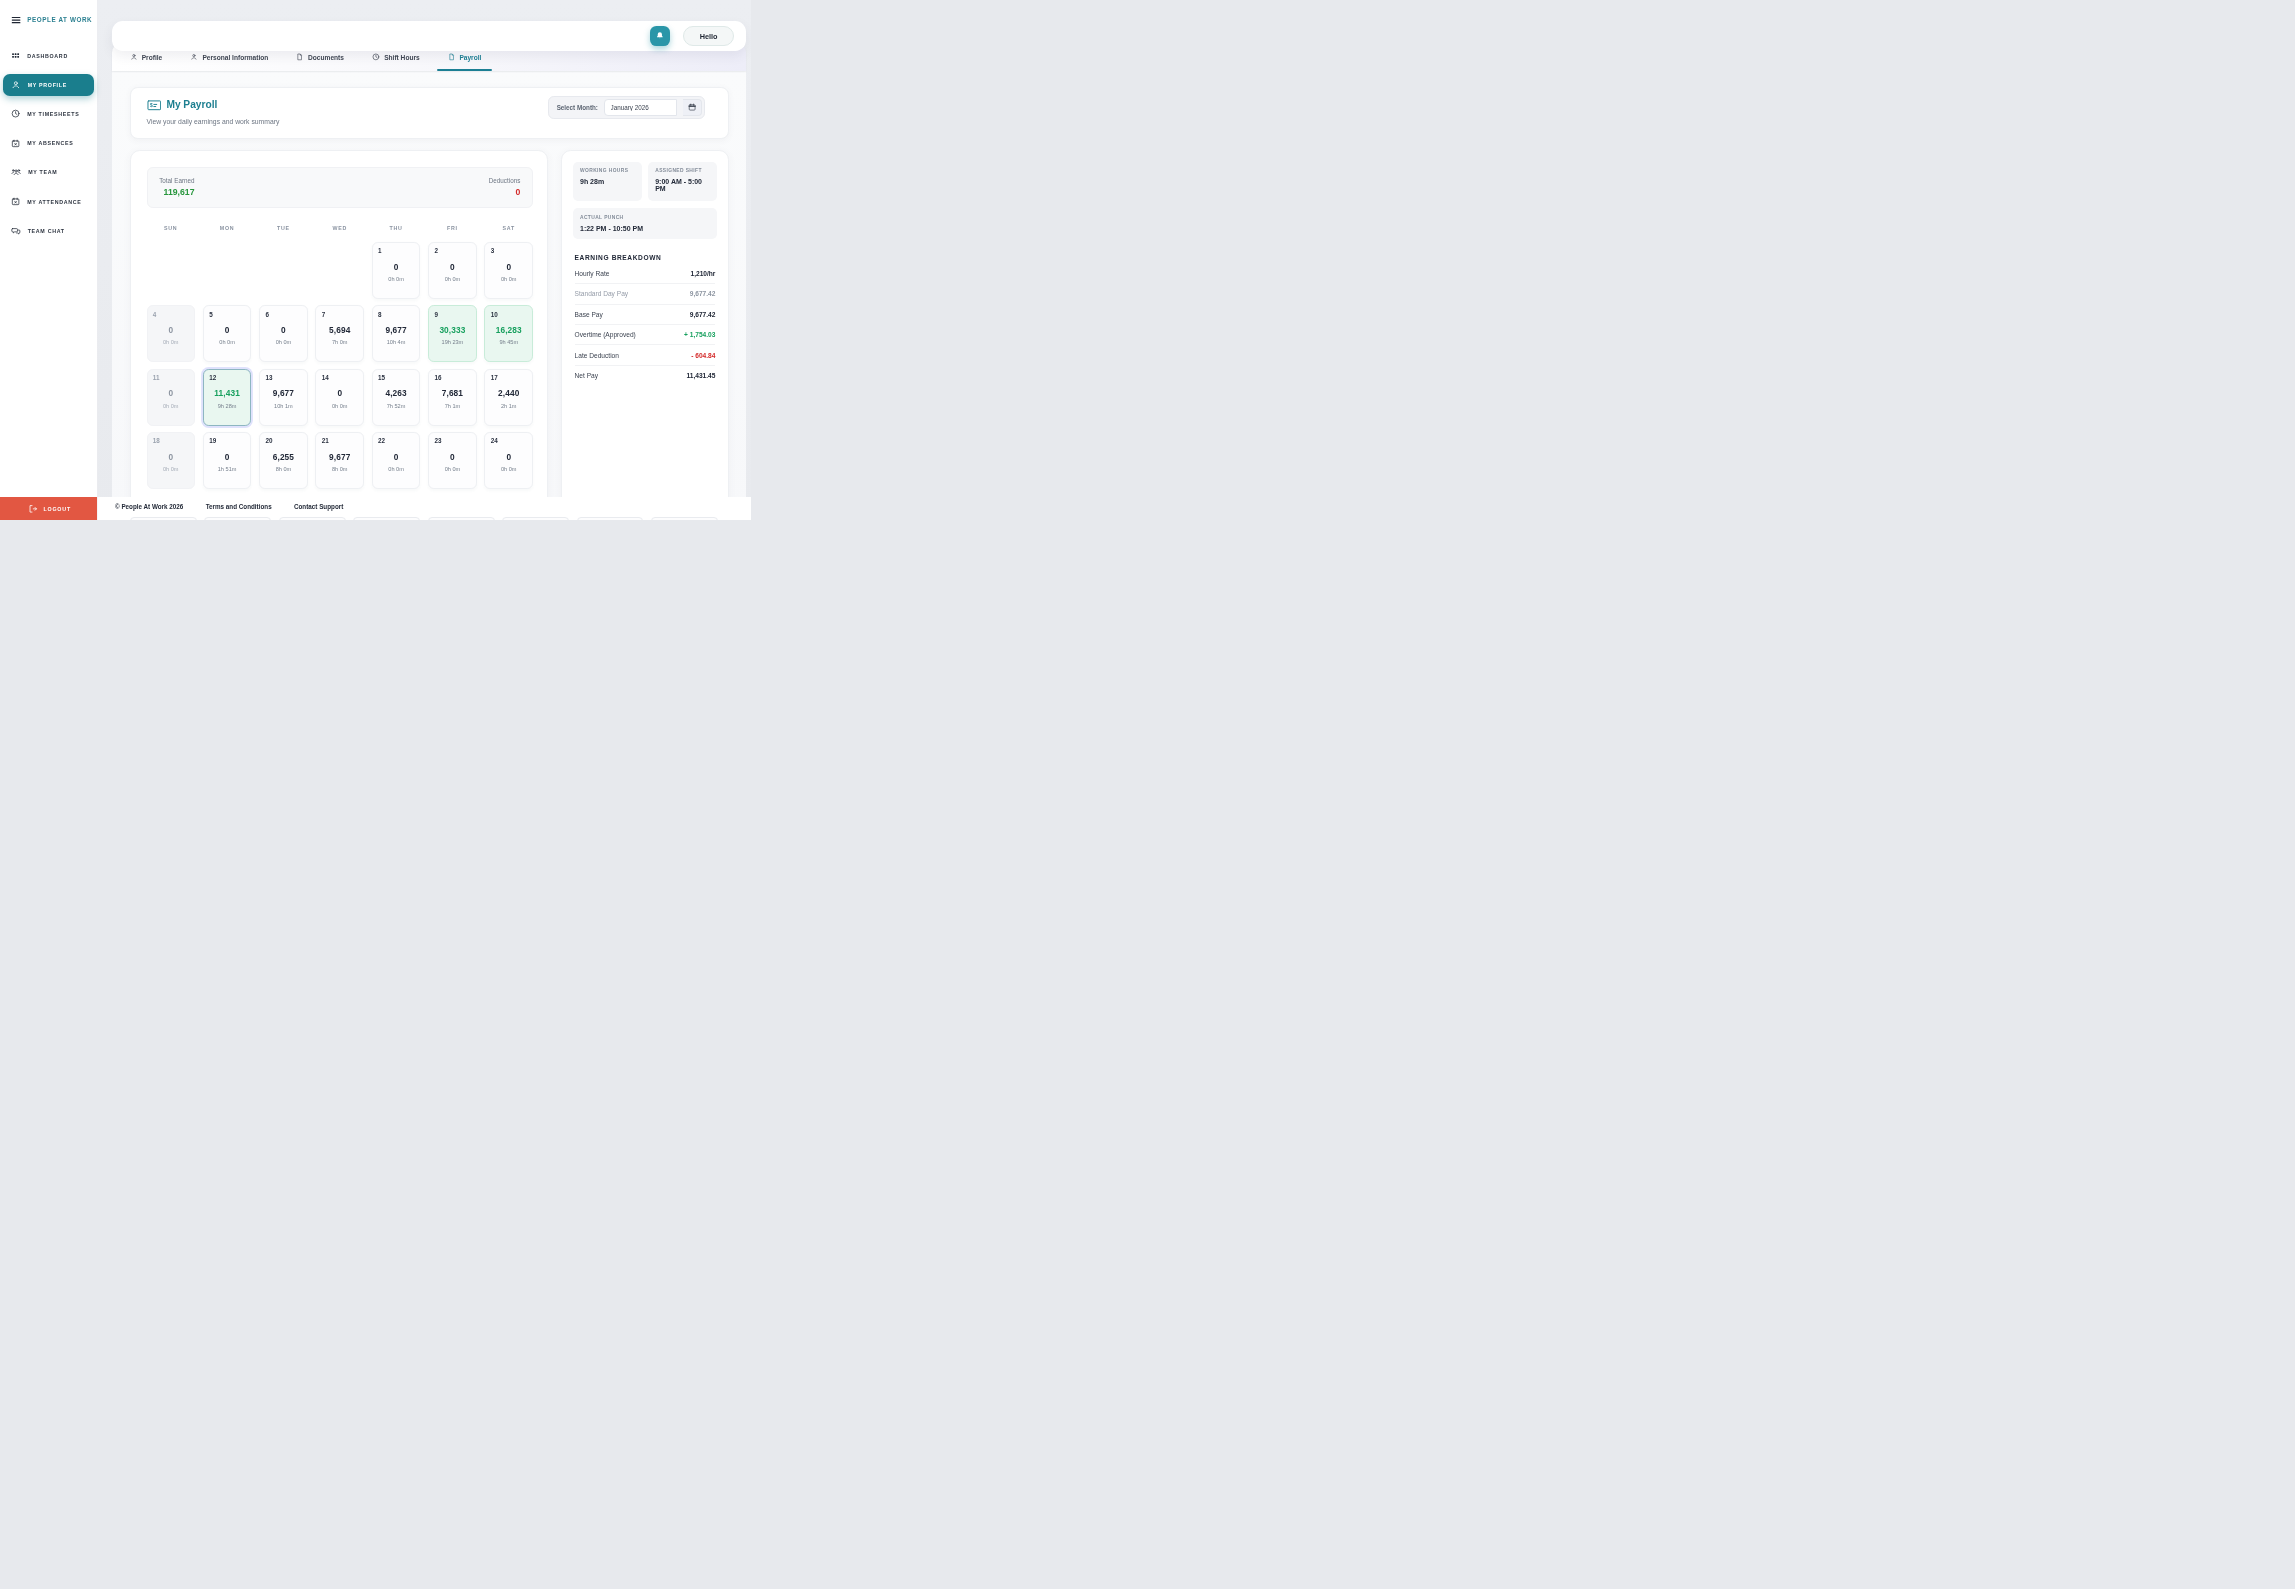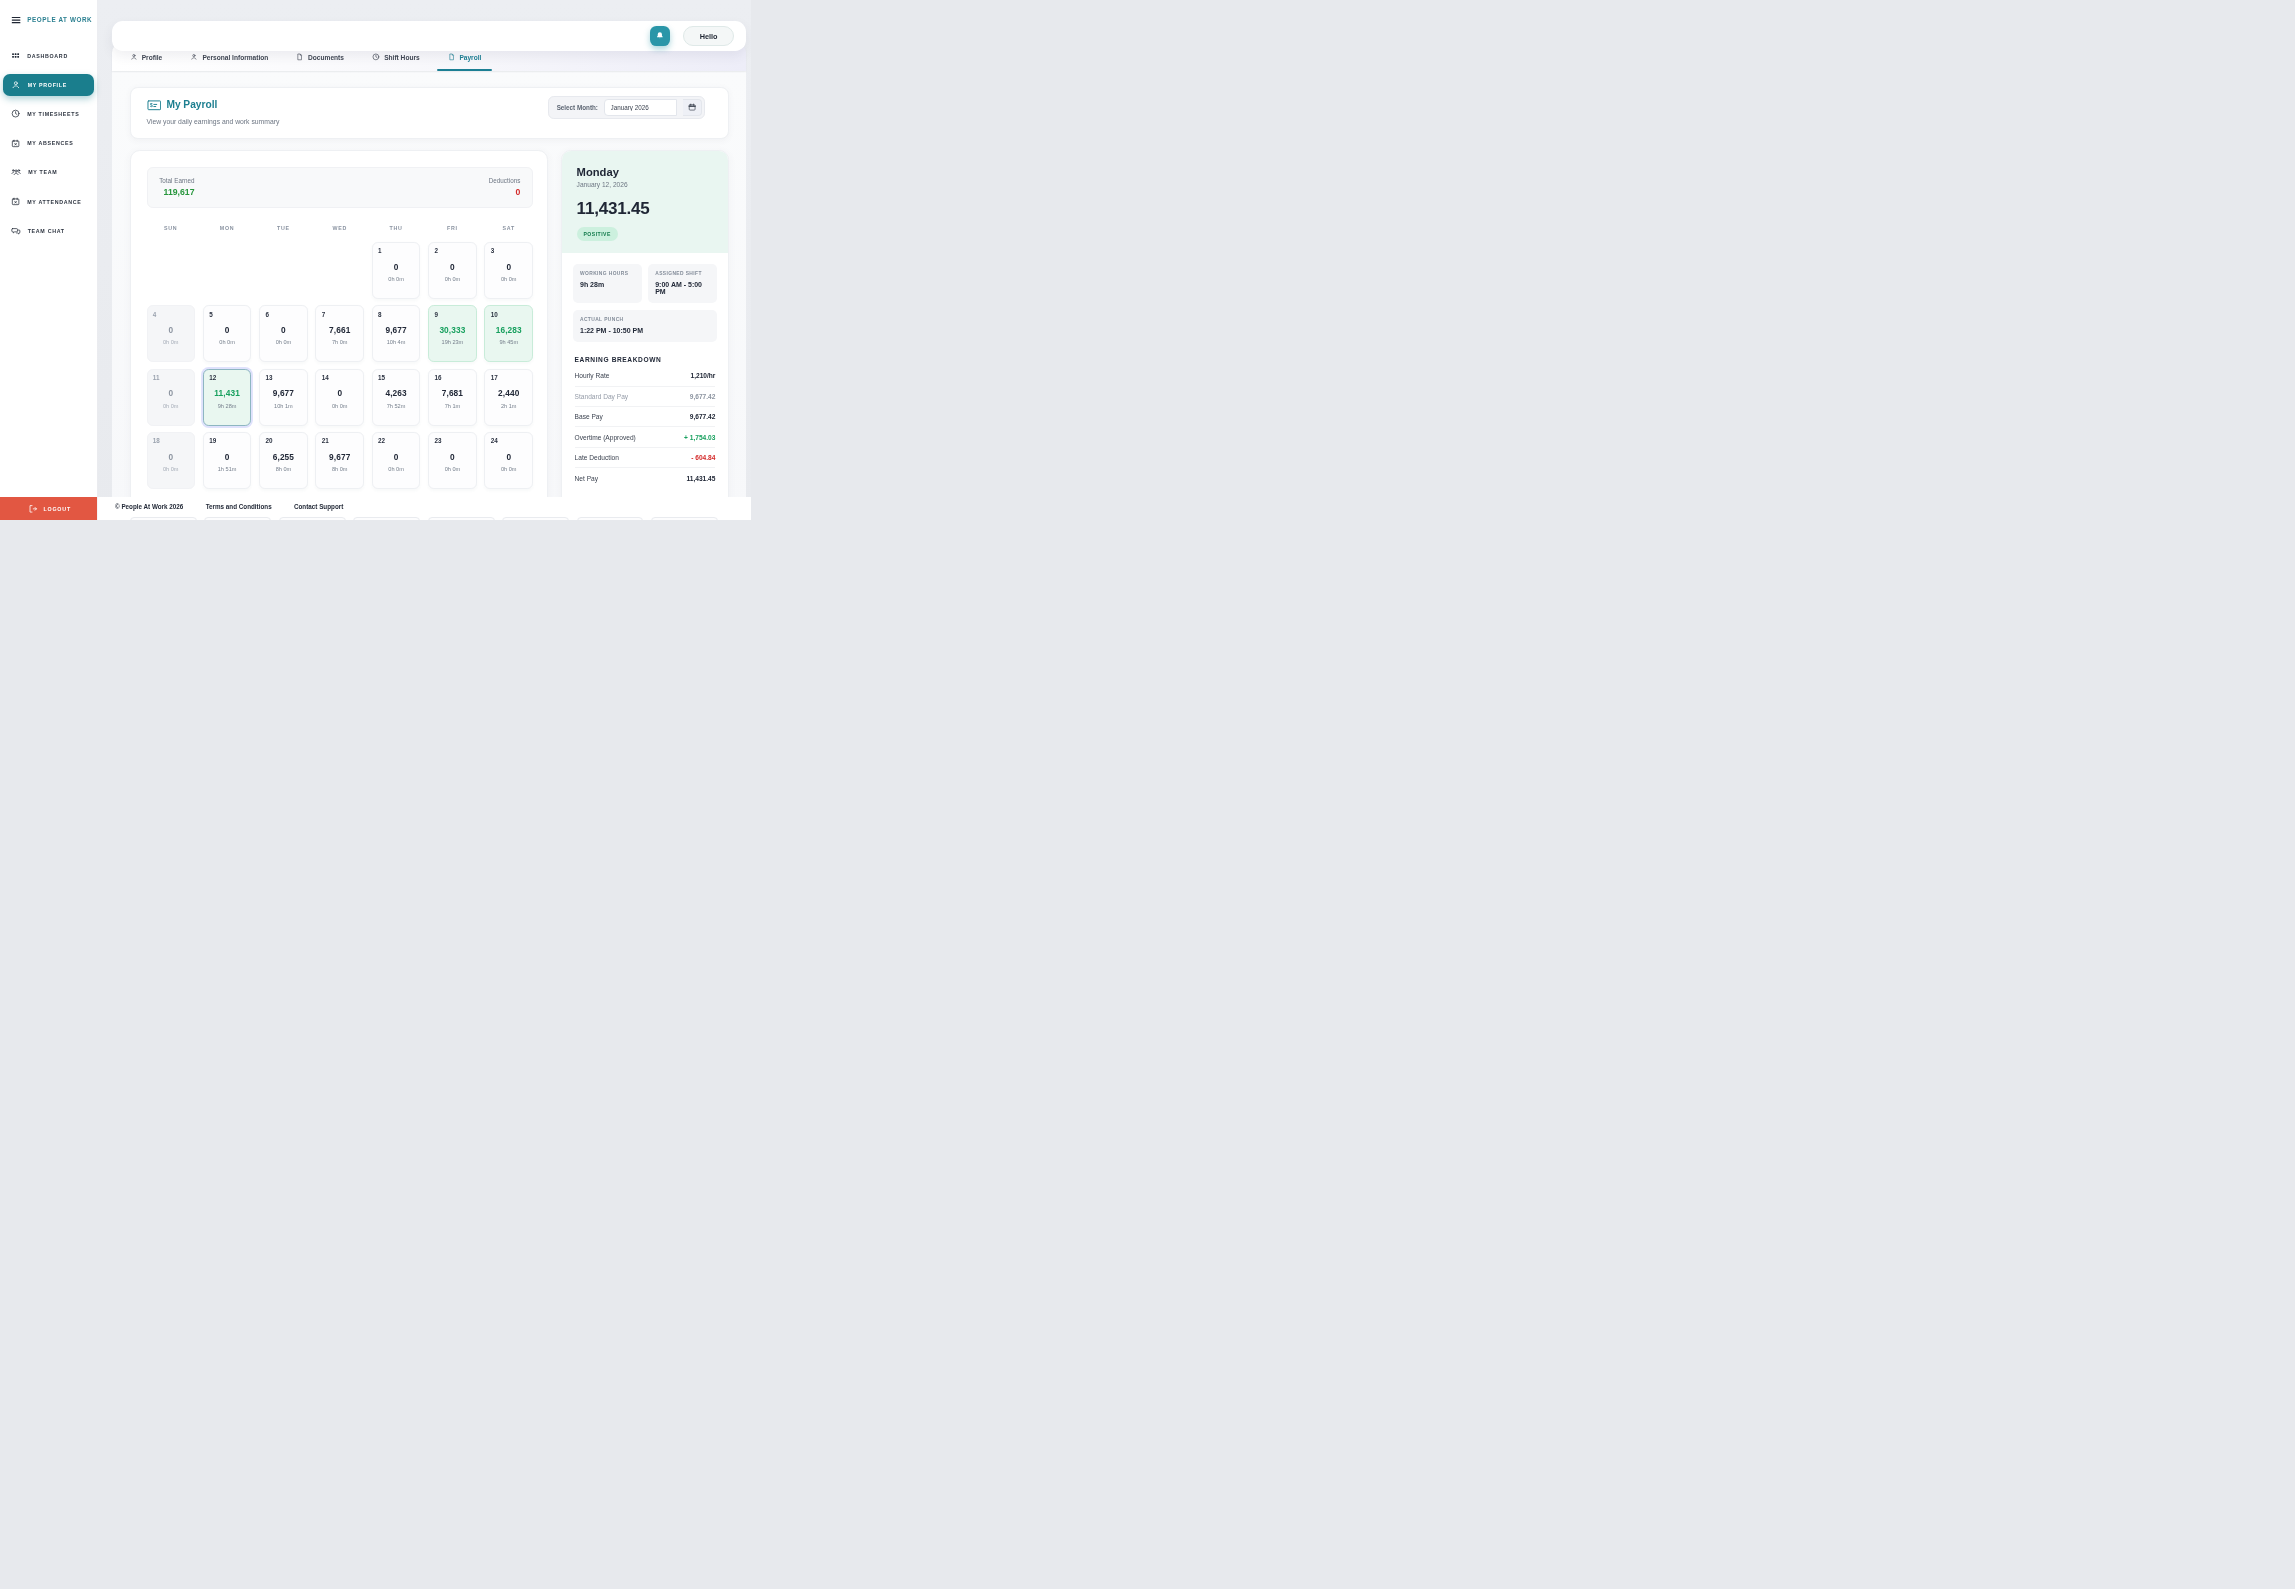--- a/index.html
+++ b/index.html
@@ -381,21 +381,21 @@
             <span class="amt">0</span>
             <span class="hrs">0h 0m</span>
           </div>
           <div class="cell">
             <span class="dnum">6</span>
             <span class="amt">0</span>
             <span class="hrs">0h 0m</span>
           </div>
           <div class="cell">
             <span class="dnum">7</span>
-            <span class="amt">7,661</span>
+            <span class="amt">5,694</span>
             <span class="hrs">7h 0m</span>
           </div>
           <div class="cell">
             <span class="dnum">8</span>
             <span class="amt">9,677</span>
             <span class="hrs">10h 4m</span>
           </div>
           <div class="cell positive">
             <span class="dnum">9</span>
             <span class="amt">30,333</span>
@@ -473,26 +473,20 @@
           </div>
           <div class="cell">
             <span class="dnum">24</span>
             <span class="amt">0</span>
             <span class="hrs">0h 0m</span>
           </div>
         </div>
     </section>
 
     <aside class="right-panel">
-      <div class="day-hero">
-        <div class="hero-weekday">Monday</div>
-        <div class="hero-date">January 12, 2026</div>
-        <div class="hero-amount">11,431.45</div>
-        <span class="hero-badge">POSITIVE</span>
-      </div>
       <div class="stats-row">
         <div class="stat-box">
           <div class="stat-label">WORKING HOURS</div>
           <div class="stat-value">9h 28m</div>
         </div>
         <div class="stat-box">
           <div class="stat-label">ASSIGNED SHIFT</div>
           <div class="stat-value">9:00 AM - 5:00 PM</div>
         </div>
       </div>

